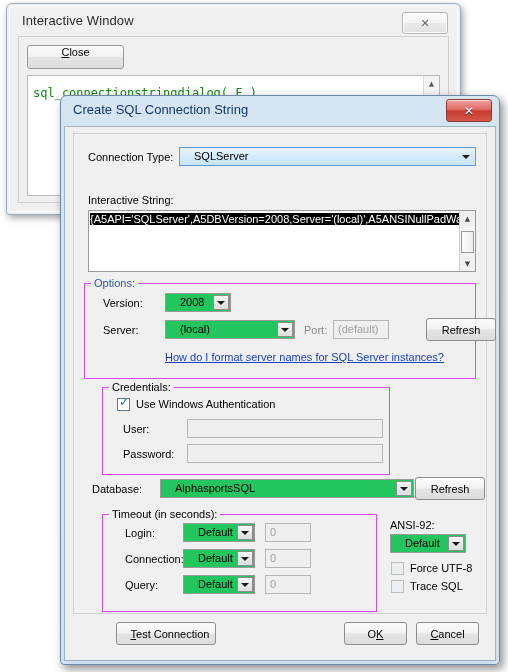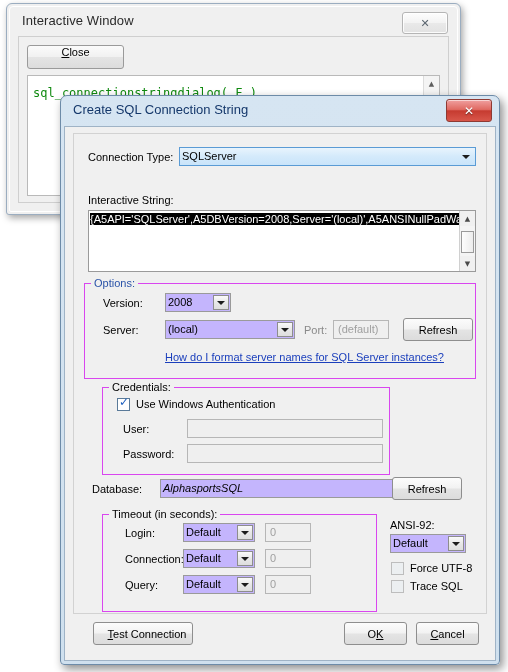--- a/index.html
+++ b/index.html
@@ -94,24 +94,24 @@
     background:#f0f0f0;border:1px solid #d2d2d2;box-sizing:border-box;
   }
   #btnbar{
     position:absolute;left:8px;right:8px;bottom:8px;height:32px;
   }
 
   .lbl{position:absolute;font-size:11px;color:#000;white-space:nowrap;}
 
   
   .combo{
-    position:absolute;height:19px;background:#c4b5fd;border:1px solid #9a9a9a;
+    position:absolute;height:19px;background:#22c55e;border:1px solid #9a9a9a;
     box-sizing:border-box;font-size:11px;
   }
-  .combo .val{position:absolute;left:2px;top:2px;white-space:nowrap;}
+  .combo .val{position:absolute;left:14px;top:2px;white-space:nowrap;}
   .combo .btn{
     position:absolute;right:1px;top:1px;bottom:1px;width:16px;
     background:linear-gradient(to bottom,#fafafa,#e7e7e7 52%,#dedede);
     border:1px solid #8d8d8d;box-sizing:border-box;
     display:flex;align-items:center;justify-content:center;
   }
   .combo .btn i{
     display:block;width:0;height:0;border-left:4px solid transparent;
     border-right:4px solid transparent;border-top:4px solid #1c1c1c;
   }
@@ -128,21 +128,21 @@
     box-sizing:border-box;font-size:11px;
   }
   .tbox.dis{background:#efefef;border:1px solid #b6b6b6;color:#a0a0a0;}
   .tbox .v{position:absolute;left:4px;top:2px;}
 
   
   .pb{
     position:absolute;height:23px;
     background:linear-gradient(to bottom,#fcfcfc 0%,#f2f2f2 48%,#e4e4e4 52%,#dcdcdc 100%);
     border:1px solid #8e8e8e;border-radius:3px;box-sizing:border-box;
-    display:flex;align-items:center;justify-content:center;font-size:11px;color:#000;
+    display:flex;align-items:center;justify-content:center;font-size:11px;color:#000;margin-left:23px;
   }
 
   
   .gb{position:absolute;border:1px solid #d946ef;box-sizing:border-box;}
   .gb > .cap{
     position:absolute;top:-7px;left:6px;background:#f0f0f0;padding:0 3px;font-size:11px;
   }
   .cap.blue{color:#2a53a8;}
 
   
@@ -272,21 +272,21 @@
           <div class="v"></div>
         </div>
 
         <div class="lbl" style="left:20px;top:60px;">Password:</div>
         <div class="tbox dis" style="left:84px;top:56px;width:196px;">
           <div class="v"></div>
         </div>
       </div>
 
       <div class="lbl" style="left:18px;top:349px;">Database:</div>
-      <div class="combo" style="left:86px;top:345px;width:254px;font-style:italic;">
+      <div class="combo" style="left:86px;top:345px;width:254px;">
         <div class="val">AlphasportsSQL</div>
         <div class="btn">
             <i></i>
           </div>
       </div>
       <div class="pb" style="left:318px;top:343px;width:70px;">
         <span>Refresh</span>
       </div>
 
       <div class="gb" style="left:28px;top:380px;width:275px;height:98px;">

